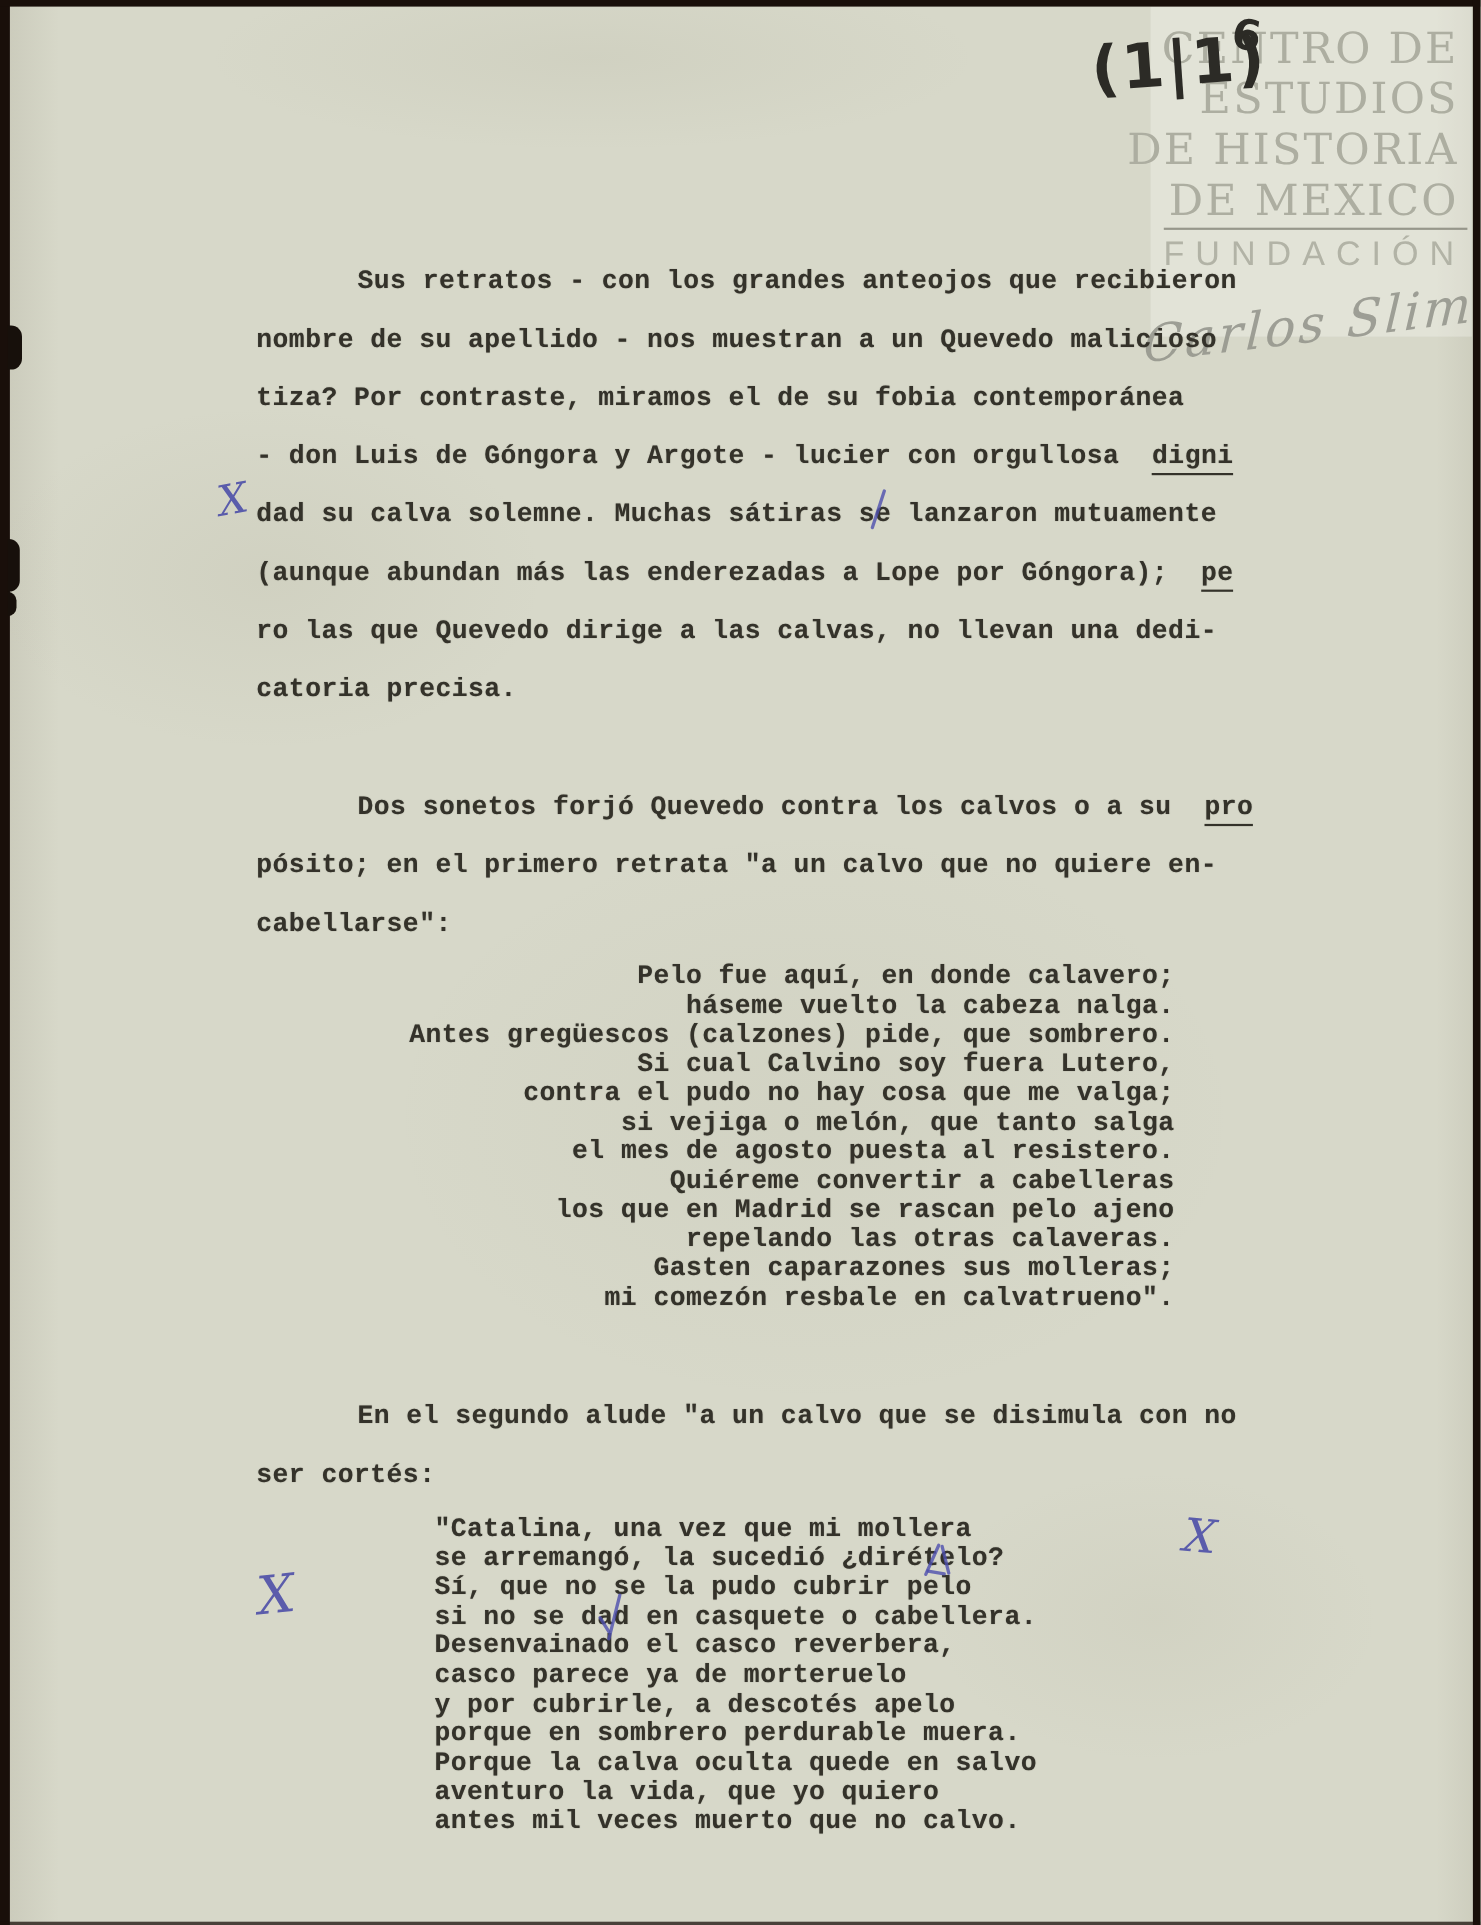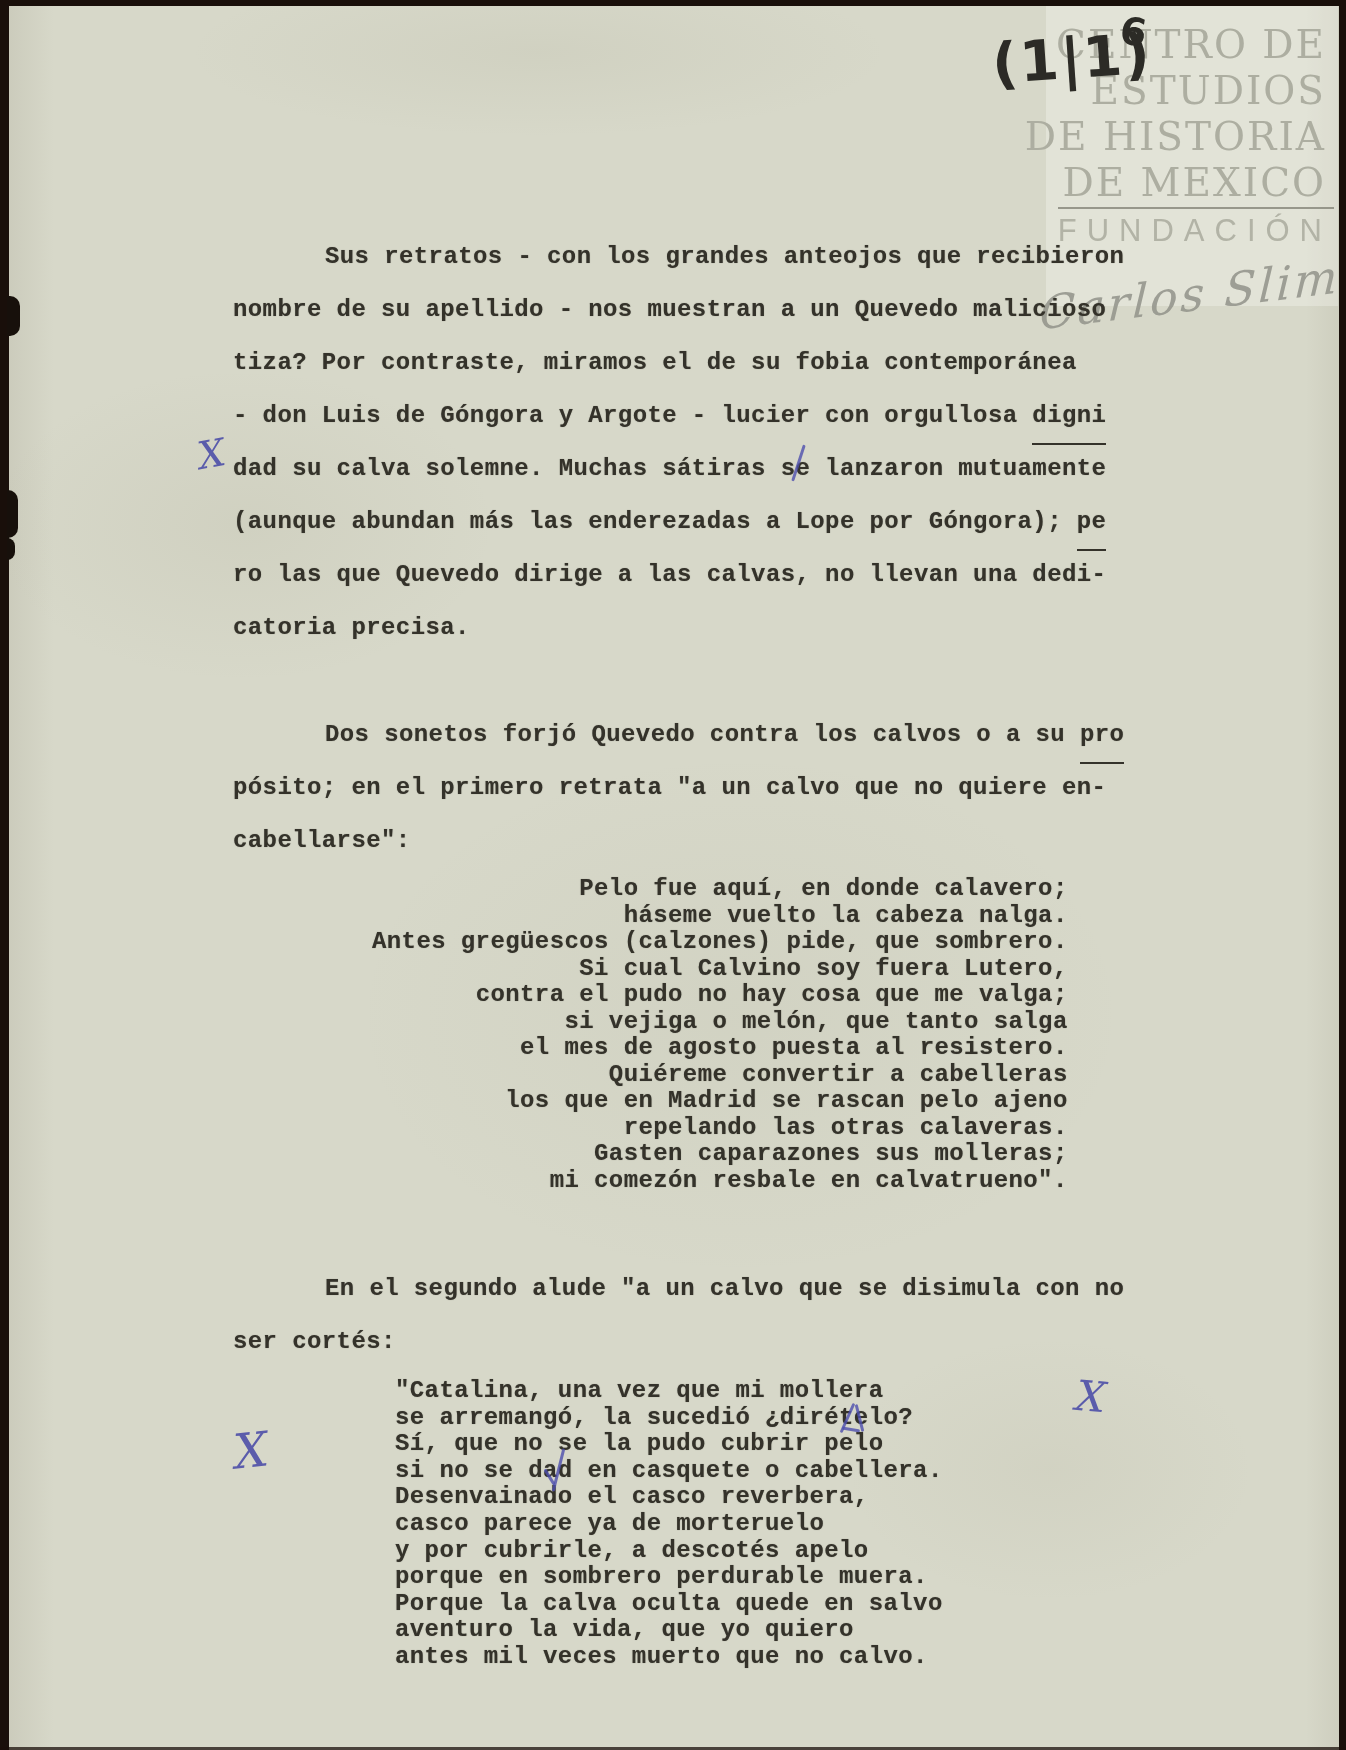--- a/index.html
+++ b/index.html
@@ -73,21 +73,21 @@
   }
   .block0{left:233px;top:230px;}
   .block1{left:233px;top:708px;}
   .block2{left:372px;top:876px;text-align:right;}
   .block3{left:233px;top:1262px;}
   .block4{left:395px;top:1378px;}
   .block0 .tl,.block1 .tl,.block3 .tl{line-height:53px;}
   .block2 .tl{line-height:26.5px;}
   .block4 .tl{line-height:26.6px;}
   .tl.indent{padding-left:92px;}
-  .useg{border-bottom:2px solid #34322a;padding-bottom:14px;}
+  .useg{border-bottom:2px solid #34322a;padding-bottom:1px;margin-left:15px;}
 
   
   .pen-x{
     position:absolute;z-index:4;color:#4a4ca8;opacity:.88;
     font-family:"DejaVu Serif", serif;font-style:italic;font-weight:normal;
   }
   .penx1{left:198px;top:432px;font-size:38px;transform:rotate(-10deg);}
   .penx2{left:234px;top:1422px;font-size:48px;transform:rotate(-6deg);}
   .penx3{left:1076px;top:1372px;font-size:42px;transform:rotate(5deg);}
   .ink{position:absolute;z-index:4;background:#4d4fae;opacity:.8;border-radius:2px;}

